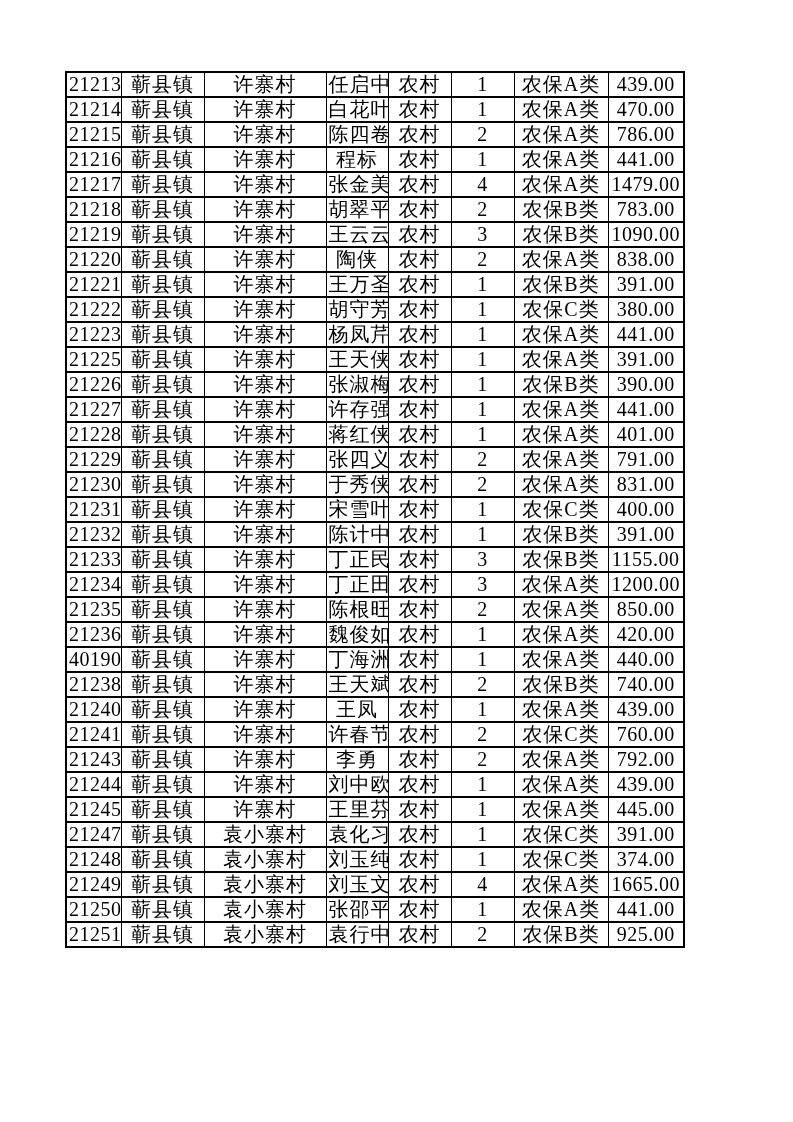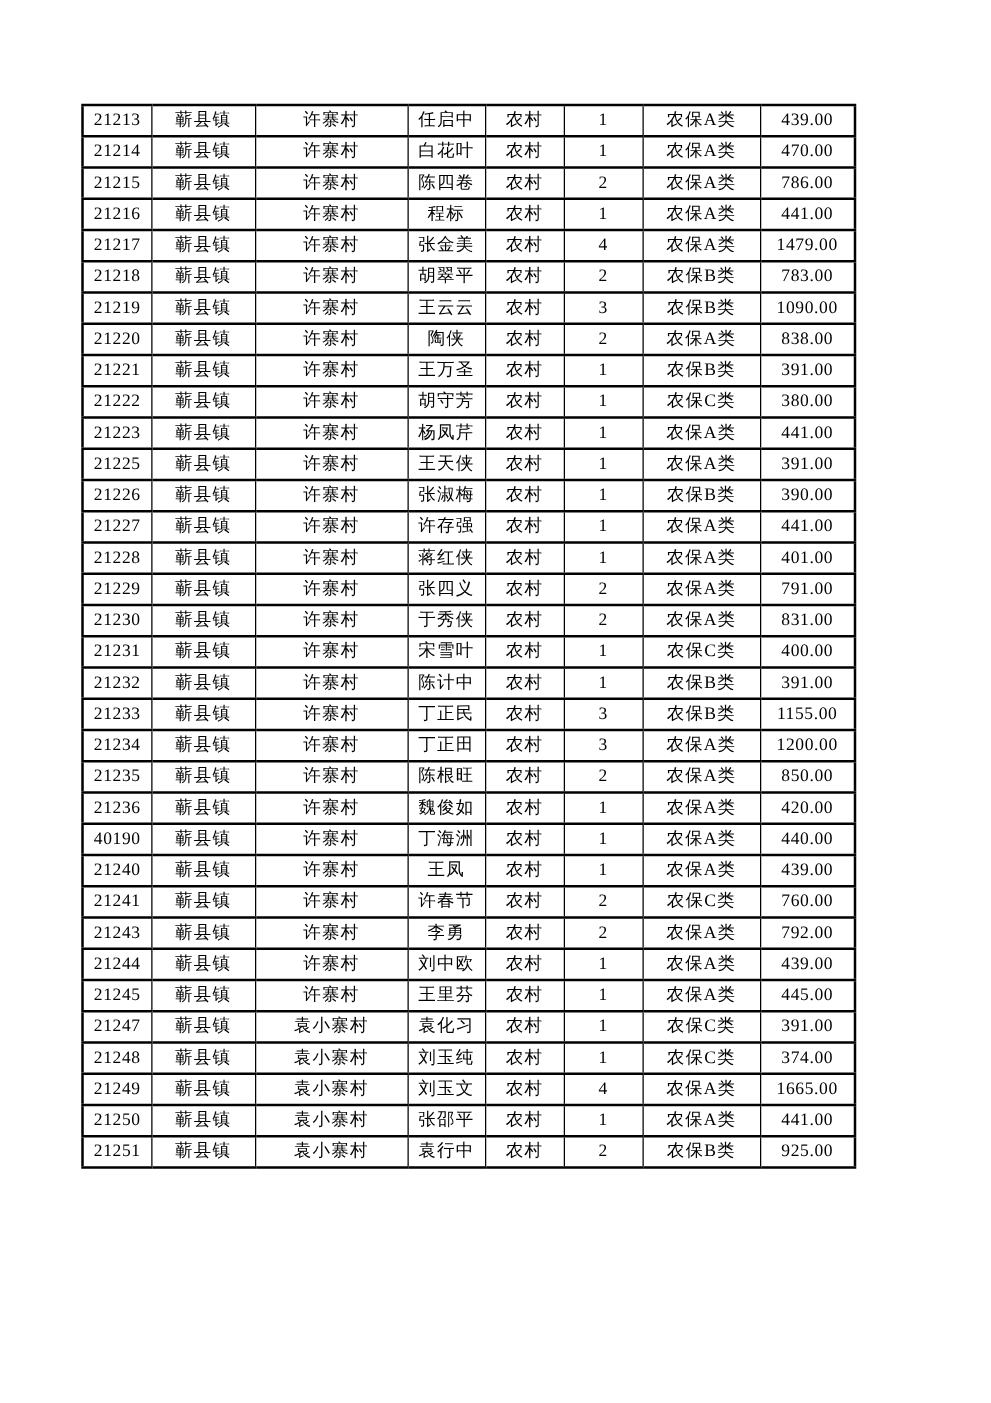--- a/index.html
+++ b/index.html
@@ -21,22 +21,21 @@
     height: 1122px;
     background: #ffffff;
   }
   table.roster {
     position: absolute;
     left: 65px;
     top: 71px;
     width: 618px;
     border-collapse: collapse;
     table-layout: fixed;
-    font-size: 14px;
-    margin-top: 12px;
+    font-size: 20px;
   }
   table.roster, table.roster td {
     border: 1px solid #000000;
   }
   table.roster {
     border: 2px solid #000000;
   }
   table.roster td {
     border-top-width: 2px;
     border-bottom-width: 2px;
@@ -306,20 +305,30 @@
         <td class="num">40190</td>
         <td class="cjk">蕲县镇</td>
         <td class="cjk">许寨村</td>
         <td class="cjk">丁海洲</td>
         <td class="cjk">农村</td>
         <td class="num">1</td>
         <td class="cjk">农保A类</td>
         <td class="num">440.00</td>
       </tr>
         <tr>
+        <td class="num">21238</td>
+        <td class="cjk">蕲县镇</td>
+        <td class="cjk">许寨村</td>
+        <td class="cjk">王天斌</td>
+        <td class="cjk">农村</td>
+        <td class="num">2</td>
+        <td class="cjk">农保B类</td>
+        <td class="num">740.00</td>
+      </tr>
+        <tr>
         <td class="num">21240</td>
         <td class="cjk">蕲县镇</td>
         <td class="cjk">许寨村</td>
         <td class="cjk">王凤</td>
         <td class="cjk">农村</td>
         <td class="num">1</td>
         <td class="cjk">农保A类</td>
         <td class="num">439.00</td>
       </tr>
         <tr>

